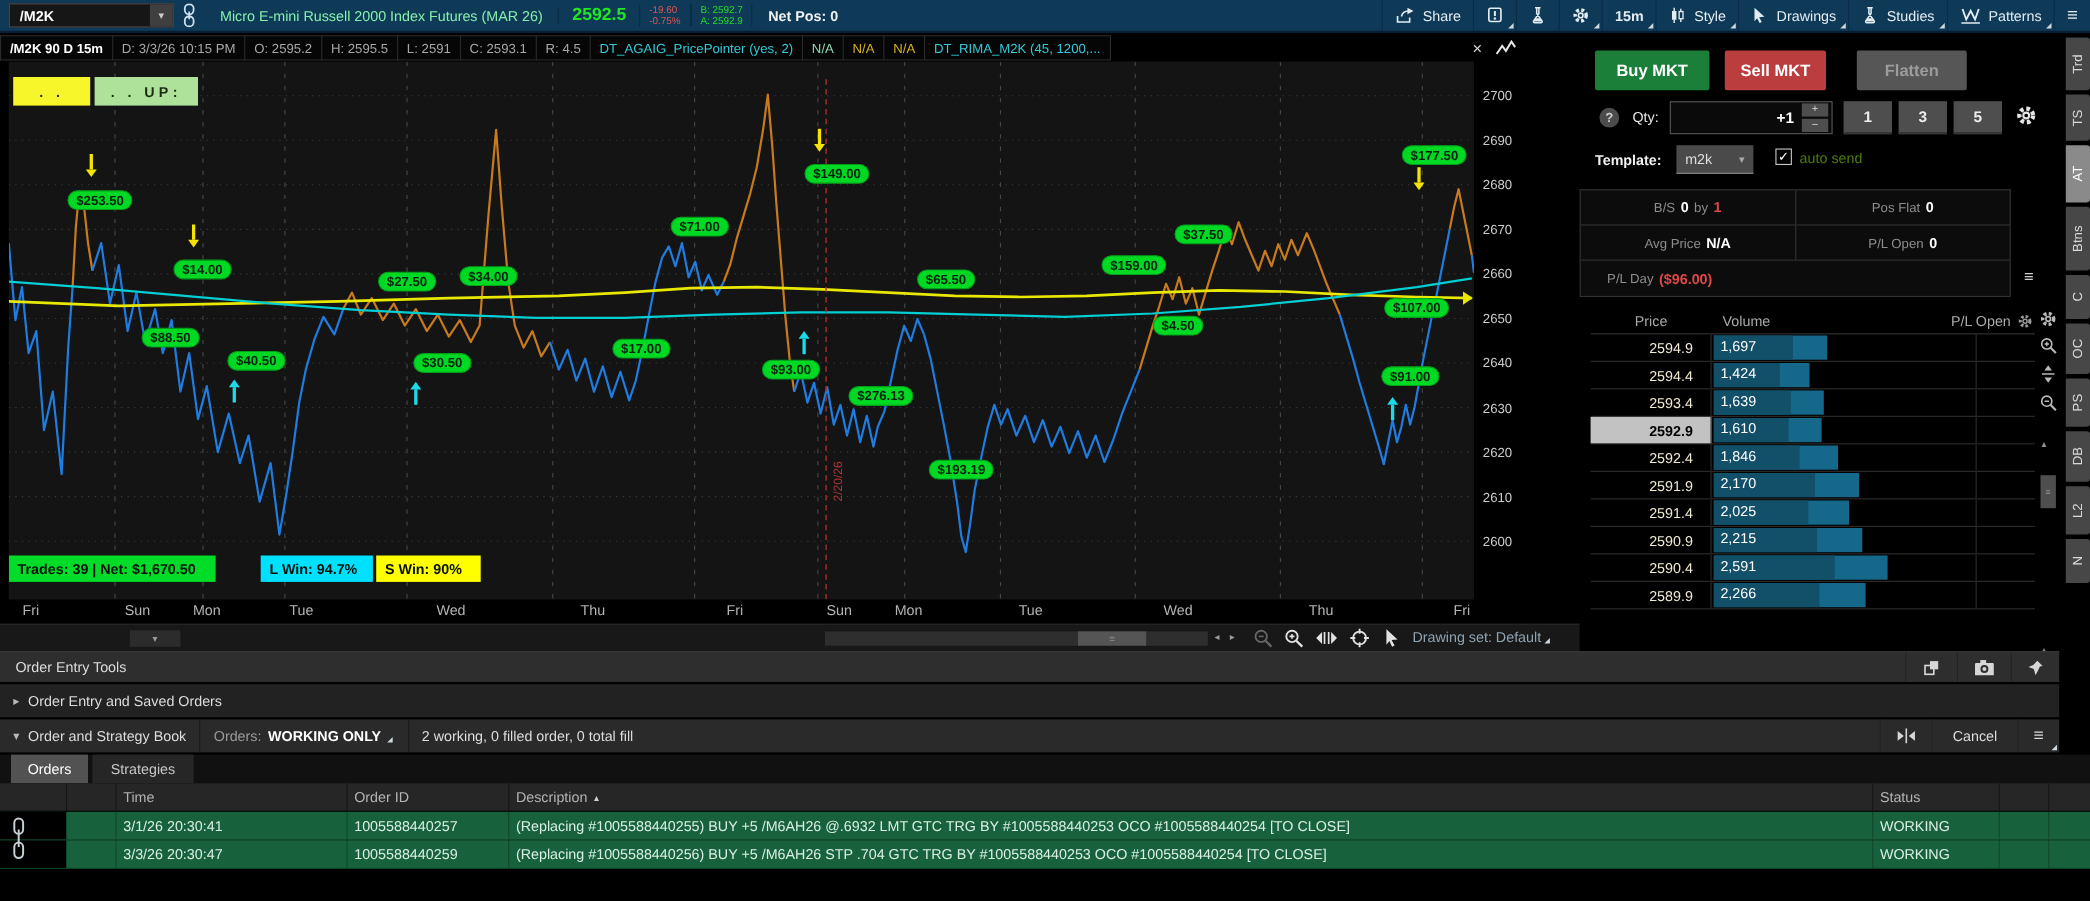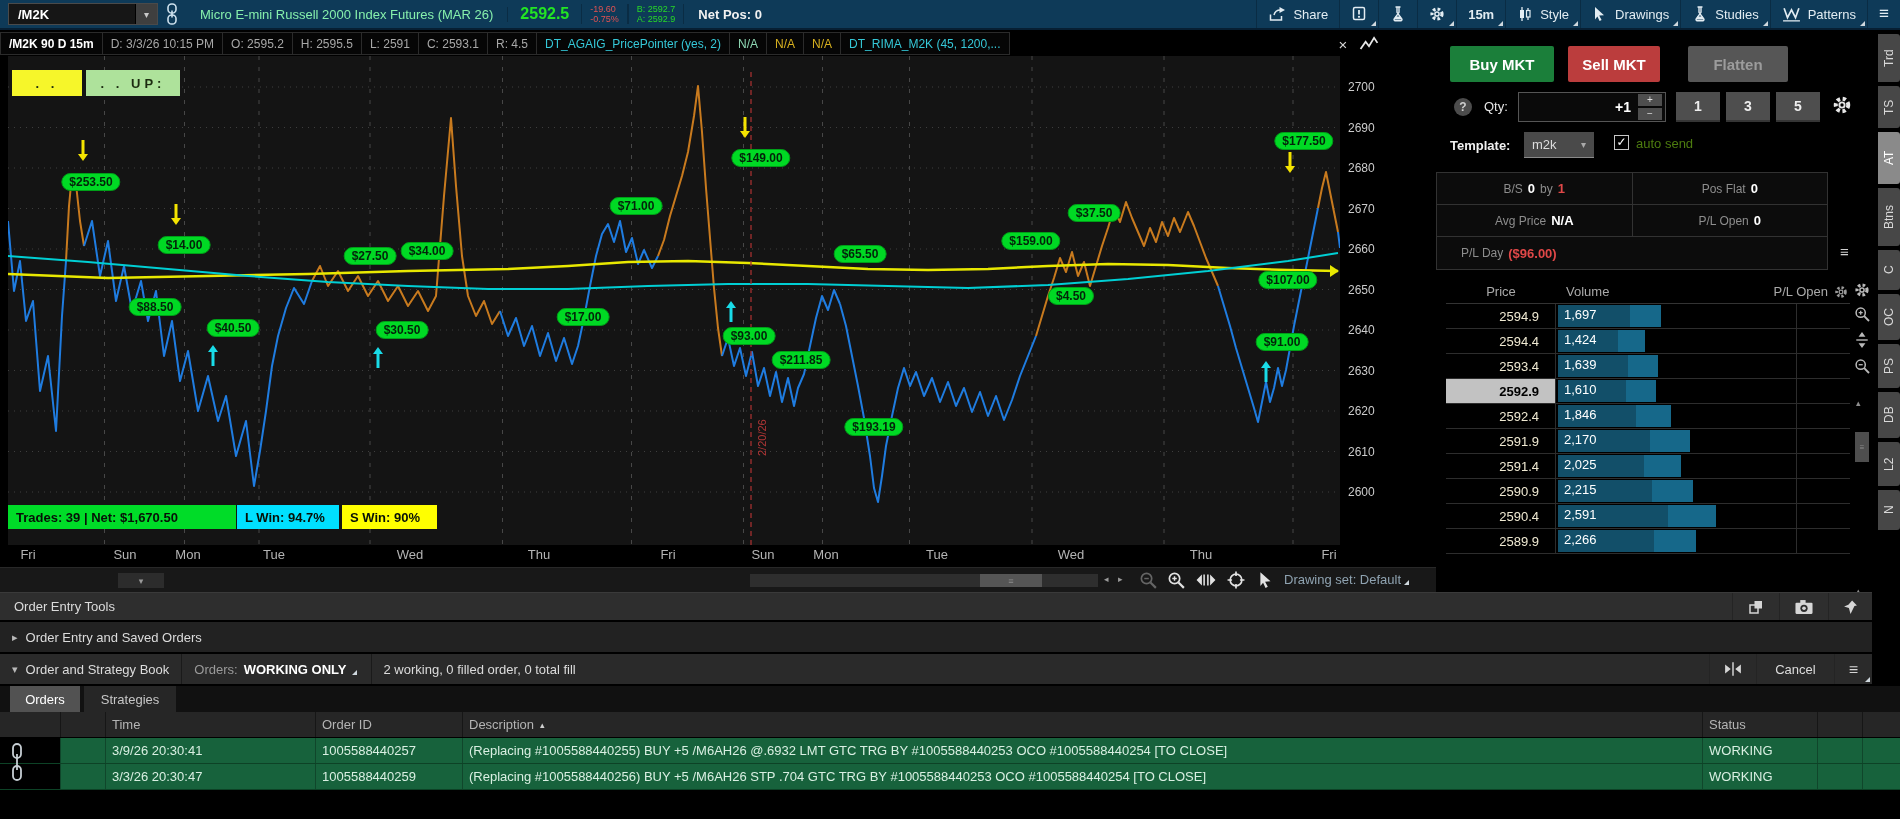--- a/index.html
+++ b/index.html
@@ -364,35 +364,35 @@
         <polygon points="1253,312 1263,312 1258,305" fill="#19dce8"></polygon>
       </g>
       <g>
         <line x1="1282" x2="1282" y1="96" y2="110" stroke="#f5e400" stroke-width="3"></line>
         <polygon points="1277,110 1287,110 1282,117" fill="#f5e400"></polygon>
       </g>
       <polygon points="1322,209 1331,215 1322,221" fill="#e8e800"></polygon>
     </svg>
     <div class="indbox" style="left: 4px; width: 70px; background: rgb(246, 246, 42);">.      .</div>
     <div class="indbox" style="left: 78px; width: 94px; background: rgb(174, 226, 155);">.   .   UP:</div>
-    <div class="statbox" style="left: 0px; width: 228px; background: rgb(0, 220, 40); top: 449px; text-align: center;">Trades: 39 | Net: $1,670.50</div>
+    <div class="statbox" style="left: 0px; width: 188px; background: rgb(0, 220, 40); top: 449px; text-align: center;">Trades: 39 | Net: $1,670.50</div>
     <div class="statbox" style="left: 229px; width: 102px; background: rgb(0, 224, 255); top: 449px;">L Win: 94.7%</div>
     <div class="statbox" style="left: 334px; width: 95px; background: rgb(255, 255, 0); top: 449px;">S Win: 90%</div>
     <div class="bubble" style="left: 83px; top: 126px;">$253.50</div>
     <div class="bubble" style="left: 176px; top: 189px;">$14.00</div>
     <div class="bubble" style="left: 147px; top: 251px;">$88.50</div>
     <div class="bubble" style="left: 225px; top: 272px;">$40.50</div>
     <div class="bubble" style="left: 362px; top: 200px;">$27.50</div>
-    <div class="bubble" style="left: 419px; top: 195px;">$34.00</div>
+    <div class="bubble" style="left: 436px; top: 195px;">$34.00</div>
     <div class="bubble" style="left: 394px; top: 274px;">$30.50</div>
     <div class="bubble" style="left: 575px; top: 261px;">$17.00</div>
     <div class="bubble" style="left: 628px; top: 150px;">$71.00</div>
     <div class="bubble" style="left: 753px; top: 102px;">$149.00</div>
-    <div class="bubble" style="left: 741px; top: 280px;">$93.00</div>
-    <div class="bubble" style="left: 793px; top: 304px;">$211.85</div>
+    <div class="bubble" style="left: 711px; top: 280px;">$93.00</div>
+    <div class="bubble" style="left: 793px; top: 304px;">$276.13</div>
     <div class="bubble" style="left: 852px; top: 198px;">$65.50</div>
     <div class="bubble" style="left: 866px; top: 371px;">$193.19</div>
     <div class="bubble" style="left: 1023px; top: 185px;">$159.00</div>
     <div class="bubble" style="left: 1063px; top: 240px;">$4.50</div>
     <div class="bubble" style="left: 1086px; top: 157px;">$37.50</div>
     <div class="bubble" style="left: 1280px; top: 224px;">$107.00</div>
     <div class="bubble" style="left: 1274px; top: 286px;">$91.00</div>
     <div class="bubble" style="left: 1296px; top: 85px;">$177.50</div>
     <div id="evt-label" style="left: 748px; top: 400px;">2/20/26</div>
   </div>
@@ -754,21 +754,21 @@
   <div>
       <span>Status</span>
     </div>
   <div></div>
     <div></div>
 </div>
 <div id="orows">
     <div class="orow" style="top: 738px;">
       <div class="gut"></div>
       <div></div>
-      <div>3/9/26 20:30:41</div>
+      <div>3/1/26 20:30:41</div>
       <div>1005588440257</div>
       <div>(Replacing #1005588440255) BUY +5 /M6AH26 @.6932 LMT GTC TRG BY #1005588440253 OCO #1005588440254 [TO CLOSE]</div>
       <div>WORKING</div>
       <div></div>
       <div></div>
     </div>
     <div class="orow" style="top: 764px;">
       <div class="gut"></div>
       <div></div>
       <div>3/3/26 20:30:47</div>

